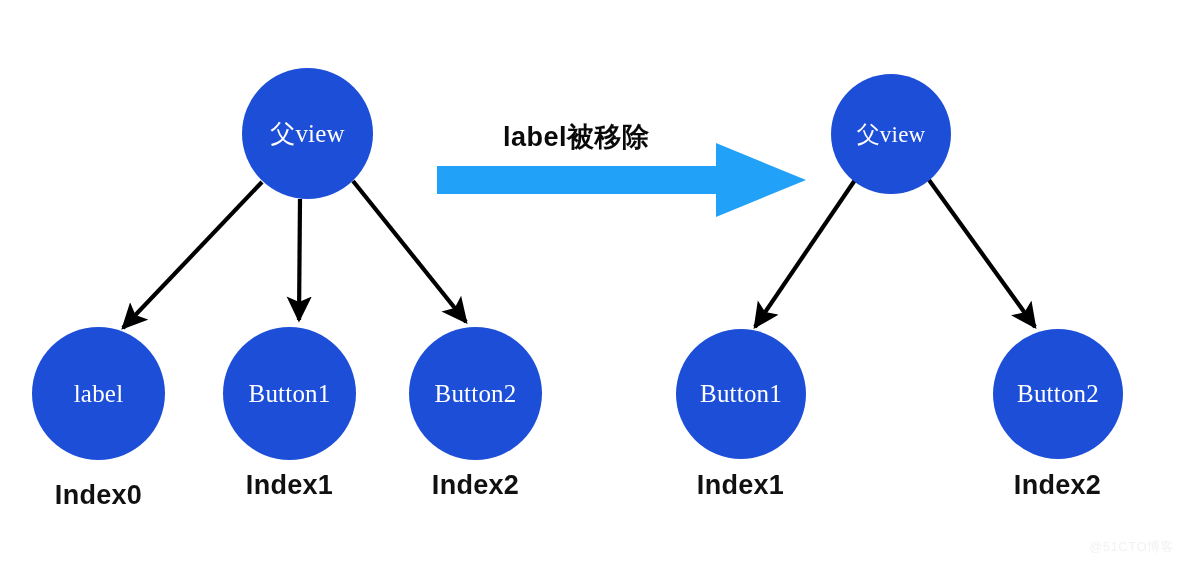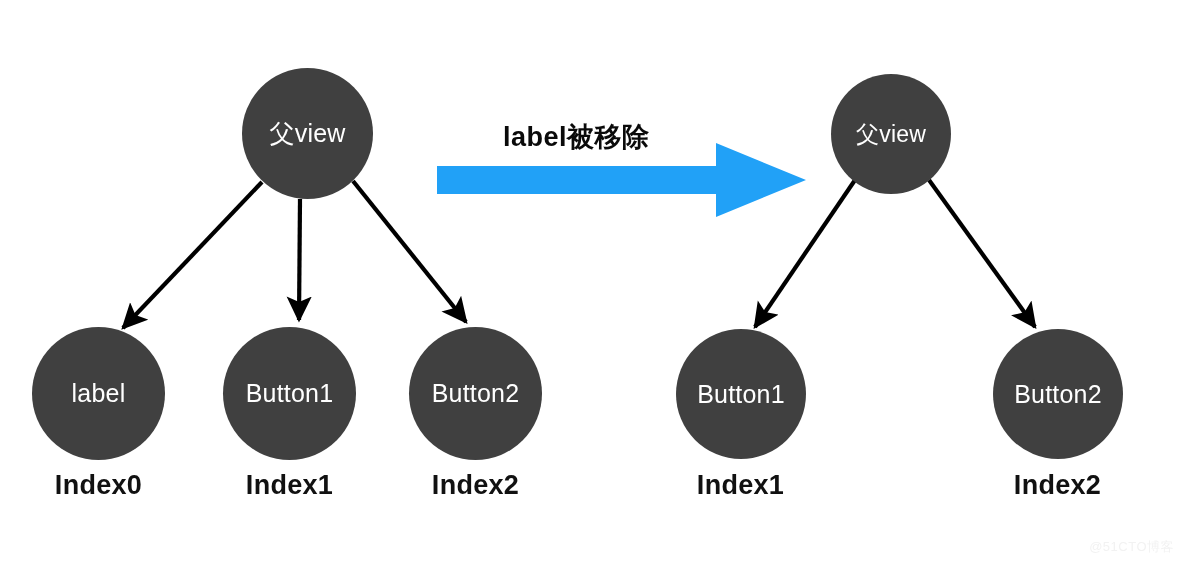--- a/index.html
+++ b/index.html
@@ -17,30 +17,31 @@
   #canvas {
     position: absolute;
     left: 0;
     top: 0;
     width: 1184px;
     height: 564px;
   }
   .node {
     position: absolute;
     border-radius: 50%;
-    background: #404040;
+    background: #1d4ed8;
     display: flex;
     align-items: center;
     justify-content: center;
     color: #ffffff;
     font-size: 25px;
     font-weight: 400;
     letter-spacing: 0.2px;
     box-sizing: border-box;
     user-select: none;
+    font-family: Liberation Serif, serif;
   }
   .node.small-text { font-size: 23px; }
   .idx-label {
     position: absolute;
     color: #111111;
     font-size: 27px;
     font-weight: bold;
     letter-spacing: 0.3px;
     text-align: center;
     user-select: none;
@@ -84,21 +85,21 @@
   <path d="M437,166 L716,166 L716,143 L806,180 L716,217 L716,194 L437,194 Z" fill="#21a1f7"></path>
 </svg>
 
 <div class="node" style="left:242px; top:68px; width:131px; height:131px;">
   <span>父view</span>
 </div>
 
 <div class="node" style="left:32px; top:327px; width:133px; height:133px;">
   <span>label</span>
 </div>
-<div class="idx-label" style="left:23px; top:470px; width:151px;">Index0</div>
+<div class="idx-label" style="left:23px; top:480px; width:151px;">Index0</div>
 
 <div class="node" style="left:223px; top:327px; width:133px; height:133px;">
   <span>Button1</span>
 </div>
 <div class="idx-label" style="left:214px; top:470px; width:151px;">Index1</div>
 
 <div class="node" style="left:409px; top:327px; width:133px; height:133px;">
   <span>Button2</span>
 </div>
 <div class="idx-label" style="left:400px; top:470px; width:151px;">Index2</div>

